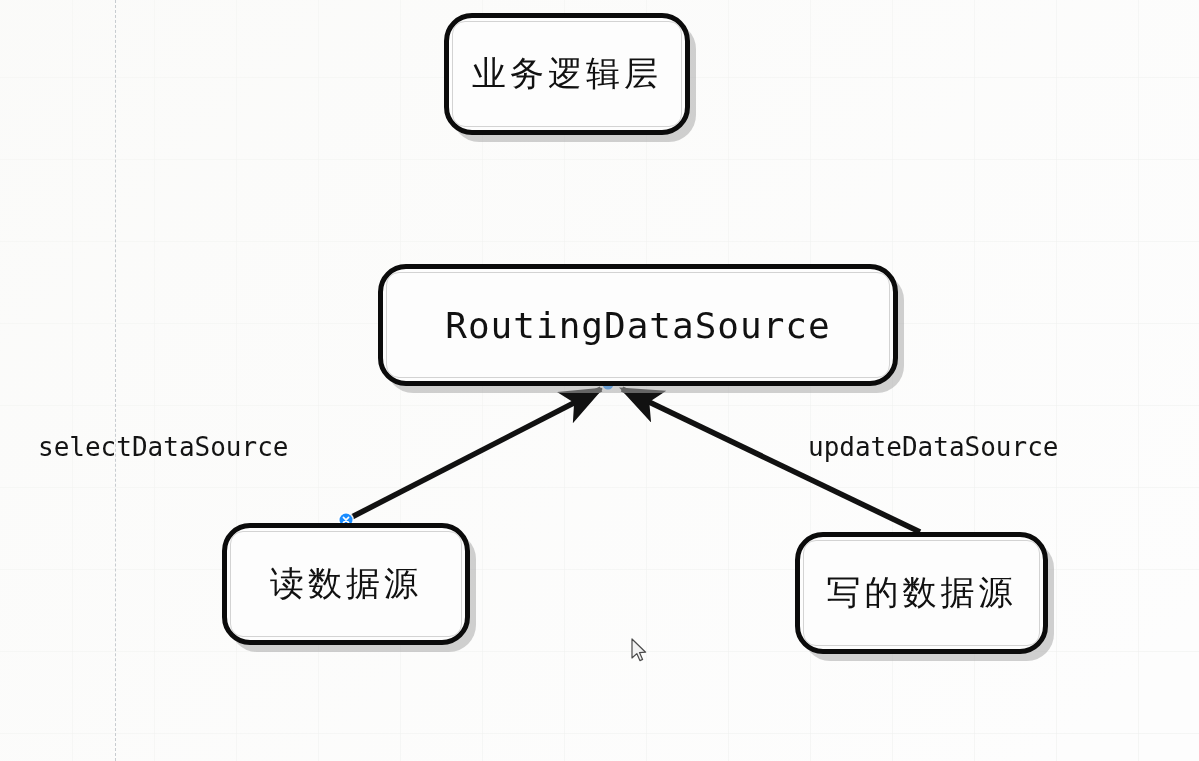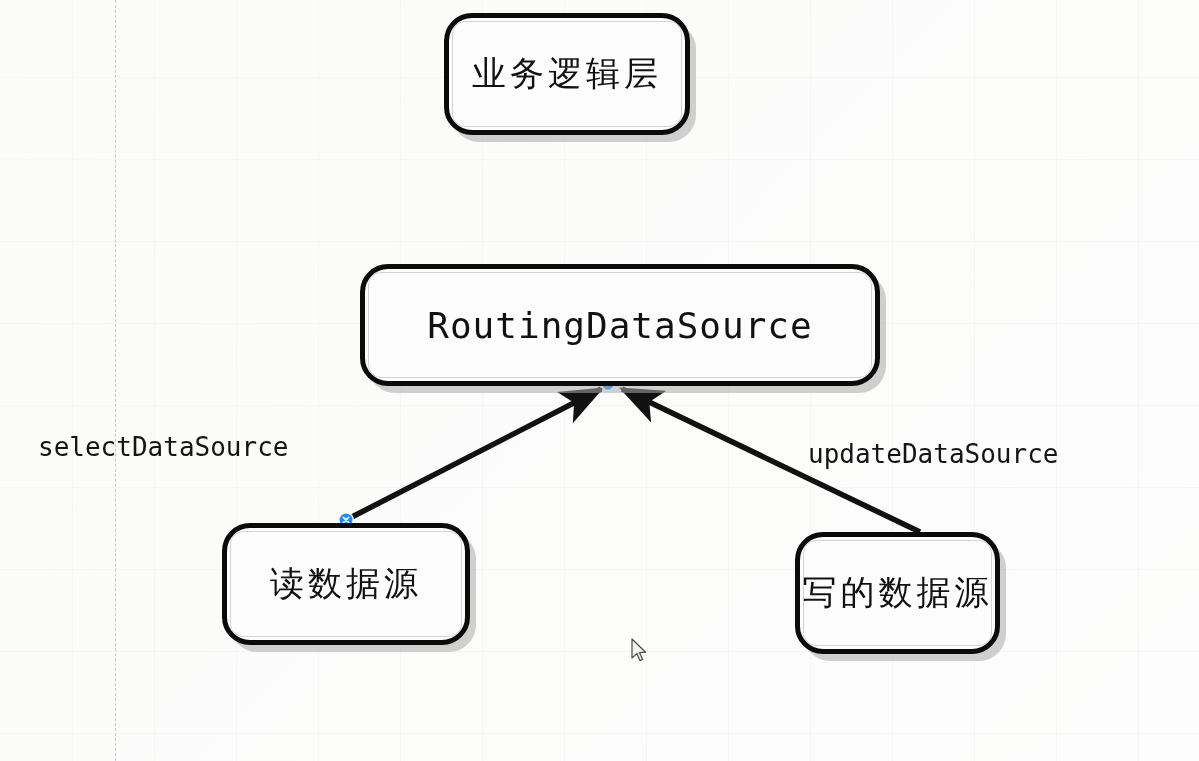--- a/index.html
+++ b/index.html
@@ -87,21 +87,21 @@
   
   .edge-label {
     position: absolute;
     font-family: "DejaVu Sans Mono", monospace;
     font-size: 26px;
     color: #141414;
     white-space: nowrap;
     letter-spacing: 0px;
   }
   #label-select { left: 38px;  top: 432px; }
-  #label-update { left: 808px; top: 432px; margin-top: 7px; }
+  #label-update { left: 808px; top: 432px; }
 
   
   #edges {
     position: absolute;
     left: 0; top: 0;
     width: 1199px;
     height: 761px;
     pointer-events: none;
   }
 
@@ -148,29 +148,29 @@
       <circle cx="346" cy="520" r="8" fill="#ffffff" opacity="0.92"></circle>
       <circle cx="346" cy="520" r="6.5" fill="#1a8cff"></circle>
       <path d="M343.4,517.4 L348.6,522.6 M348.6,517.4 L343.4,522.6" stroke="#ffffff" stroke-width="1.6" stroke-linecap="round"></path>
     </g>
   </svg>
 
   <div class="node" id="node-business" style="left: 444px; top: 13px; width: 246px; height: 122px;">
     <span class="label label-cjk">业务逻辑层</span>
   </div>
 
-  <div class="node" id="node-routing" style="left: 360px; top: 264px; width: 520px; height: 122px;">
+  <div class="node" id="node-routing" style="left: 378px; top: 264px; width: 520px; height: 122px;">
     <span class="label label-mono">RoutingDataSource</span>
   </div>
 
   <div class="node" id="node-read" style="left: 222px; top: 523px; width: 248px; height: 122px;">
     <span class="label label-cjk">读数据源</span>
   </div>
 
-  <div class="node" id="node-write" style="left: 795px; top: 532px; width: 205px; height: 122px;">
+  <div class="node" id="node-write" style="left: 795px; top: 532px; width: 253px; height: 122px;">
     <span class="label label-cjk">写的数据源</span>
   </div>
 
   <div class="edge-label" id="label-select" style="left: 38px; top: 432px;">selectDataSource</div>
 
   <div class="edge-label" id="label-update" style="left: 808px; top: 432px;">updateDataSource</div>
 
   <svg id="cursor" viewBox="0 0 20 28" xmlns="http://www.w3.org/2000/svg" style="left: 629px; top: 637px;">
     <path d="M3,2 L3,21 L7.8,16.6 L10.9,23.6 L13.6,22.4 L10.5,15.6 L16.6,15.2 Z" fill="#f2f2f2" stroke="#4a4a4a" stroke-width="1.2" stroke-linejoin="round"></path>
   </svg>

